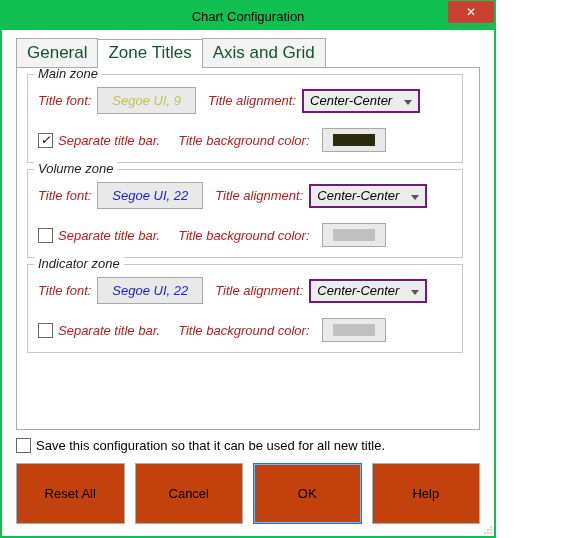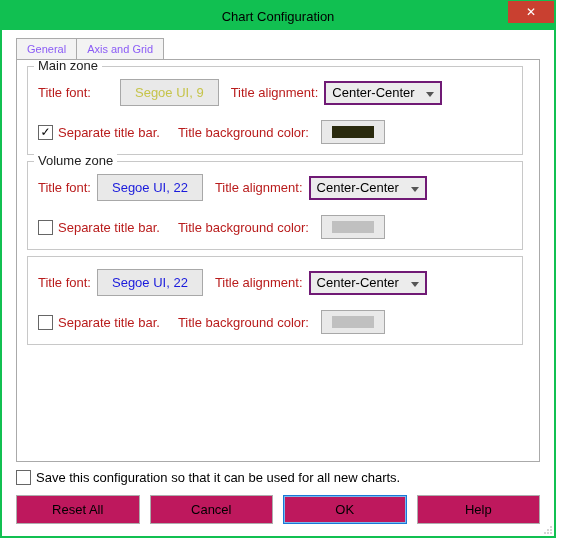--- a/index.html
+++ b/index.html
@@ -2,21 +2,21 @@
 <html><head>
 <meta charset="utf-8">
 <style>
 * { box-sizing: border-box; margin: 0; padding: 0; }
 body {
   font-family: "Segoe UI", Tahoma, sans-serif;
   font-size: 13px;
   background: #fff;
 }
 .window {
-  width: 556px;
+  width: 496px;
   height: 538px;
   background: #11c051;
   position: relative;
   padding: 2px;
 }
 .titlebar {
   height: 28px;
   display: flex;
   align-items: center;
   justify-content: center;
@@ -49,35 +49,36 @@
   display: flex;
   position: relative;
   z-index: 2;
 }
 .tab {
   padding: 4px 10px;
   border: 1px solid #aaa;
   border-bottom: none;
   background: #f3f3f3;
   margin-right: -1px;
-  font-size: 11px;
-  color: #8b5cf6;
+  font-size: 17px;
+  color: #14532d;
 }
 .tab.active {
   background: #fff;
   position: relative;
   top: 1px;
   padding-top: 3px;
   padding-bottom: 5px;
 }
 .tab-body {
   border: 1px solid #aaa;
   padding: 6px 16px 10px 10px;
   flex: 1;
   overflow: hidden;
+  font-style: italic;
 }
 .groupbox {
   border: 1px solid #c8c8c8;
   margin-bottom: 6px;
   padding: 12px 10px 10px 10px;
   position: relative;
 }
 .groupbox .legend {
   position: absolute;
   top: -9px;
@@ -95,21 +96,21 @@
 .row:last-child { margin-bottom: 0; }
 .lbl { margin-right: 6px; color: #b91c1c; }
 .font-btn {
   border: 1px solid #a8a8a8;
   background: #e9e9e9;
   padding: 5px 14px;
   font-size: 13px;
   min-width: 98px;
   text-align: center;
 }
-.font-btn.yellow { color: #c6c44a; margin-left: 23px; }
+.font-btn.yellow { color: #c6c44a; }
 .font-btn.blue { color: #1a1adc; }
 .spacer { width: 12px; }
 .select {
   border: 2px solid #701a75;
   background: #ececec;
   height: 24px;
   font-size: 13px;
   padding: 0 20px 0 6px;
   min-width: 118px;
   position: relative;
@@ -157,22 +158,22 @@
   align-items: center;
   margin: 8px 0 10px 0;
 }
 .button-row {
   display: flex;
   gap: 10px;
 }
 .btn {
   flex: 1;
   border: 1px solid #adadad;
-  background: #be185d;
-  padding: 6px 0;
+  background: #c2410c;
+  padding: 22px 0;
   font-size: 13px;
   text-align: center;
 }
 .btn.default {
   border: 1px solid #1a79d6;
   box-shadow: inset 0 0 0 1px #7ab8ee;
 }
 .resize-grip {
   position: absolute;
   right: 3px;
@@ -203,20 +204,21 @@
     <span>Chart Configuration</span>
     <div class="close-btn">
       <span>✕</span>
     </div>
   </div>
 
   <div class="client">
 
     <div class="tabs">
       <div class="tab">General</div>
+      <div class="tab active">Zone Titles</div>
       <div class="tab">Axis and Grid</div>
     </div>
 
     <div class="tab-body">
 
       <div class="groupbox">
         <span class="legend">Main zone</span>
         <div class="row">
           <span class="lbl">Title font:</span>
           <div class="font-btn yellow">Segoe UI, 9</div>
@@ -259,20 +261,21 @@
           <div class="spacer"></div>
           <span class="lbl">Title background color:</span>
           <div style="width:6px"></div>
           <div class="color-btn">
             <div class="swatch" style="background:#c0c0c0"></div>
           </div>
         </div>
       </div>
 
       <div class="groupbox">
+        <span class="legend">Indicator zone</span>
         <div class="row">
           <span class="lbl">Title font:</span>
           <div class="font-btn blue">Segoe UI, 22</div>
           <div class="spacer"></div>
           <span class="lbl">Title alignment:</span>
           <div class="select">
             <span>Center-Center</span>
             <span class="caret"></span>
           </div>
         </div>
@@ -285,21 +288,21 @@
           <div class="color-btn">
             <div class="swatch" style="background:#c0c0c0"></div>
           </div>
         </div>
       </div>
 
     </div>
 
     <div class="bottom-check">
       <span class="chk"></span>
-      <span>Save this configuration so that it can be used for all new charts.</span>
+      <span>Save this configuration so that it can be used for all new title.</span>
     </div>
 
     <div class="button-row">
       <div class="btn">Reset All</div>
       <div class="btn">Cancel</div>
       <div class="btn default">OK</div>
       <div class="btn">Help</div>
     </div>
 
   </div>

